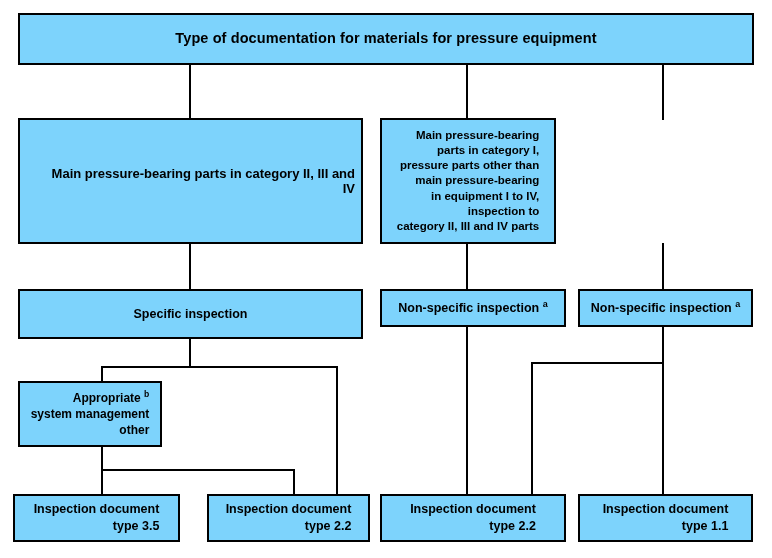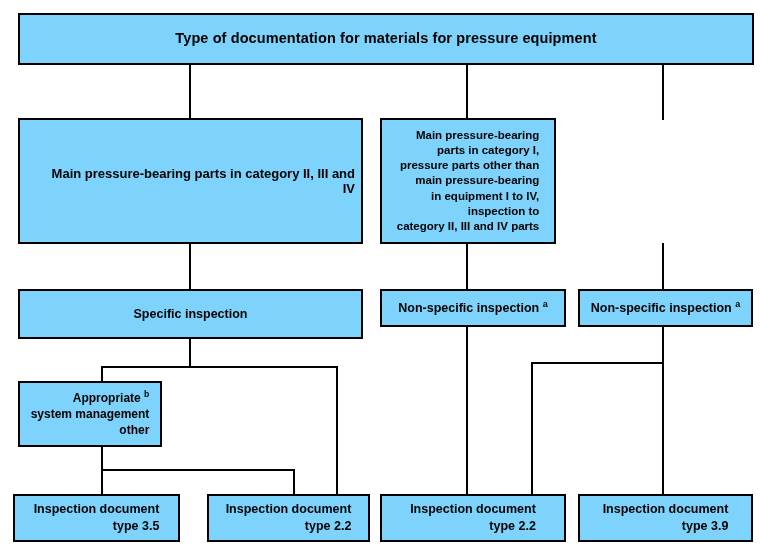--- a/index.html
+++ b/index.html
@@ -147,17 +147,17 @@
   <div class="box docbox" style="left:380px;top:494px;width:186px;height:48px;">
     <span class="txt">
       <span>Inspection document</span><br>
       <span>type 2.2</span>
     </span>
   </div>
 
   <div class="box docbox" style="left:578px;top:494px;width:175px;height:48px;">
     <span class="txt">
       <span>Inspection document</span><br>
-      <span>type 3.9</span>
+      <span>type 1.1</span>
     </span>
   </div>
 
 </div>
 
 </body></html>

